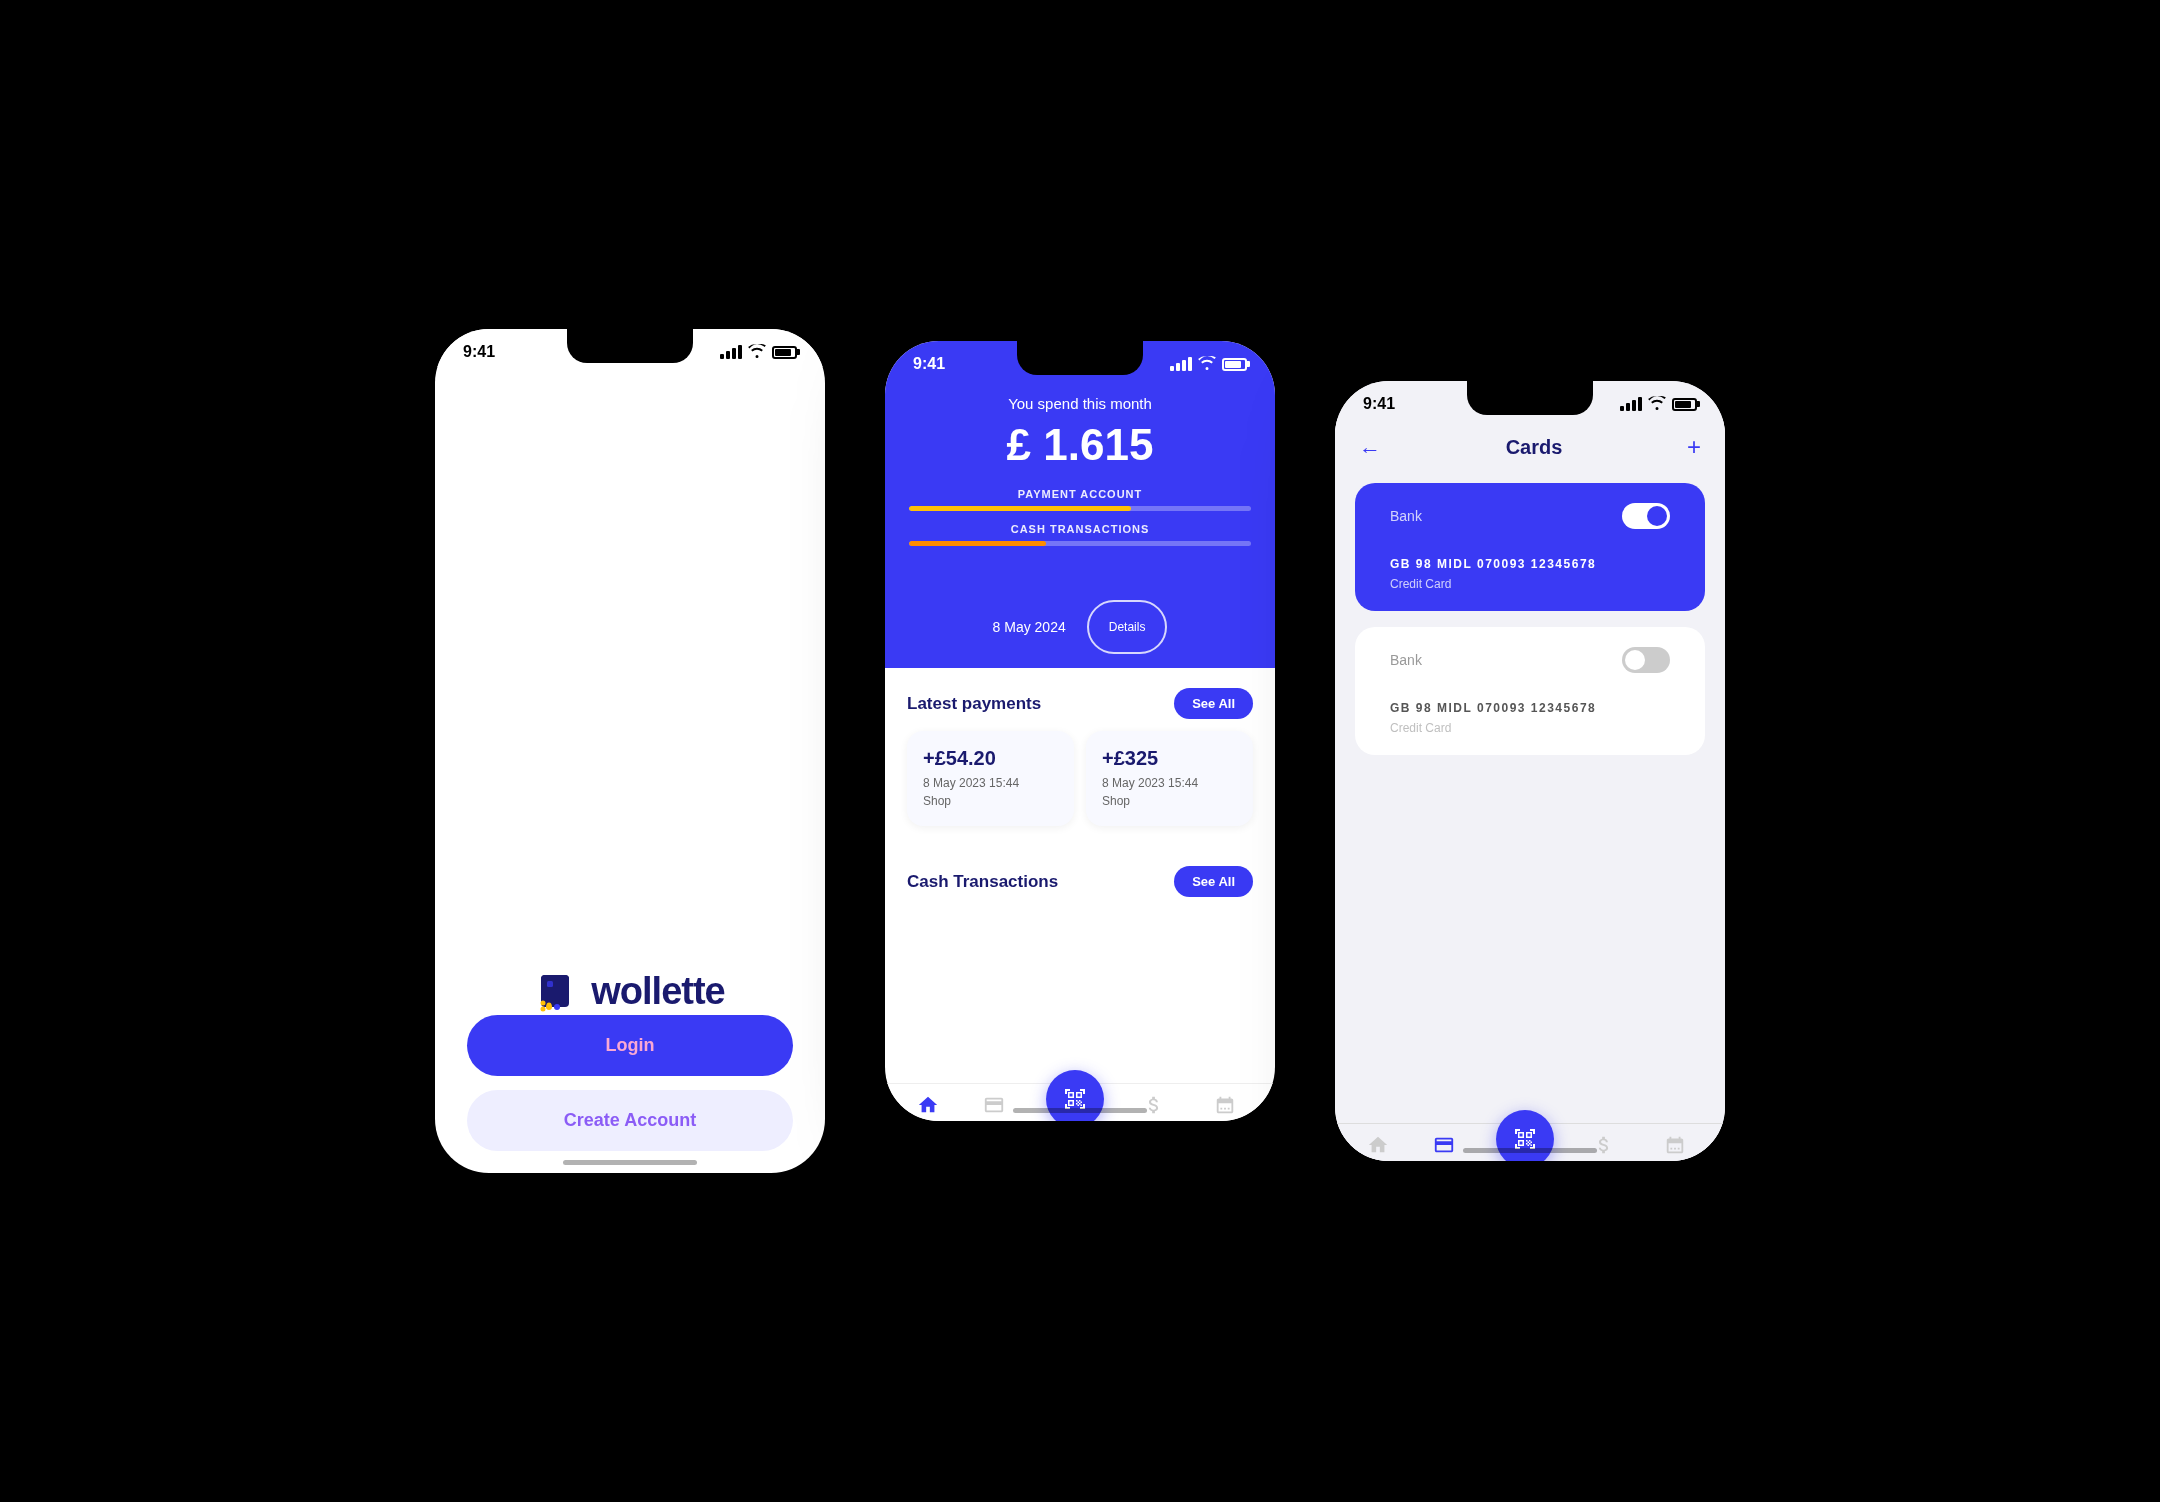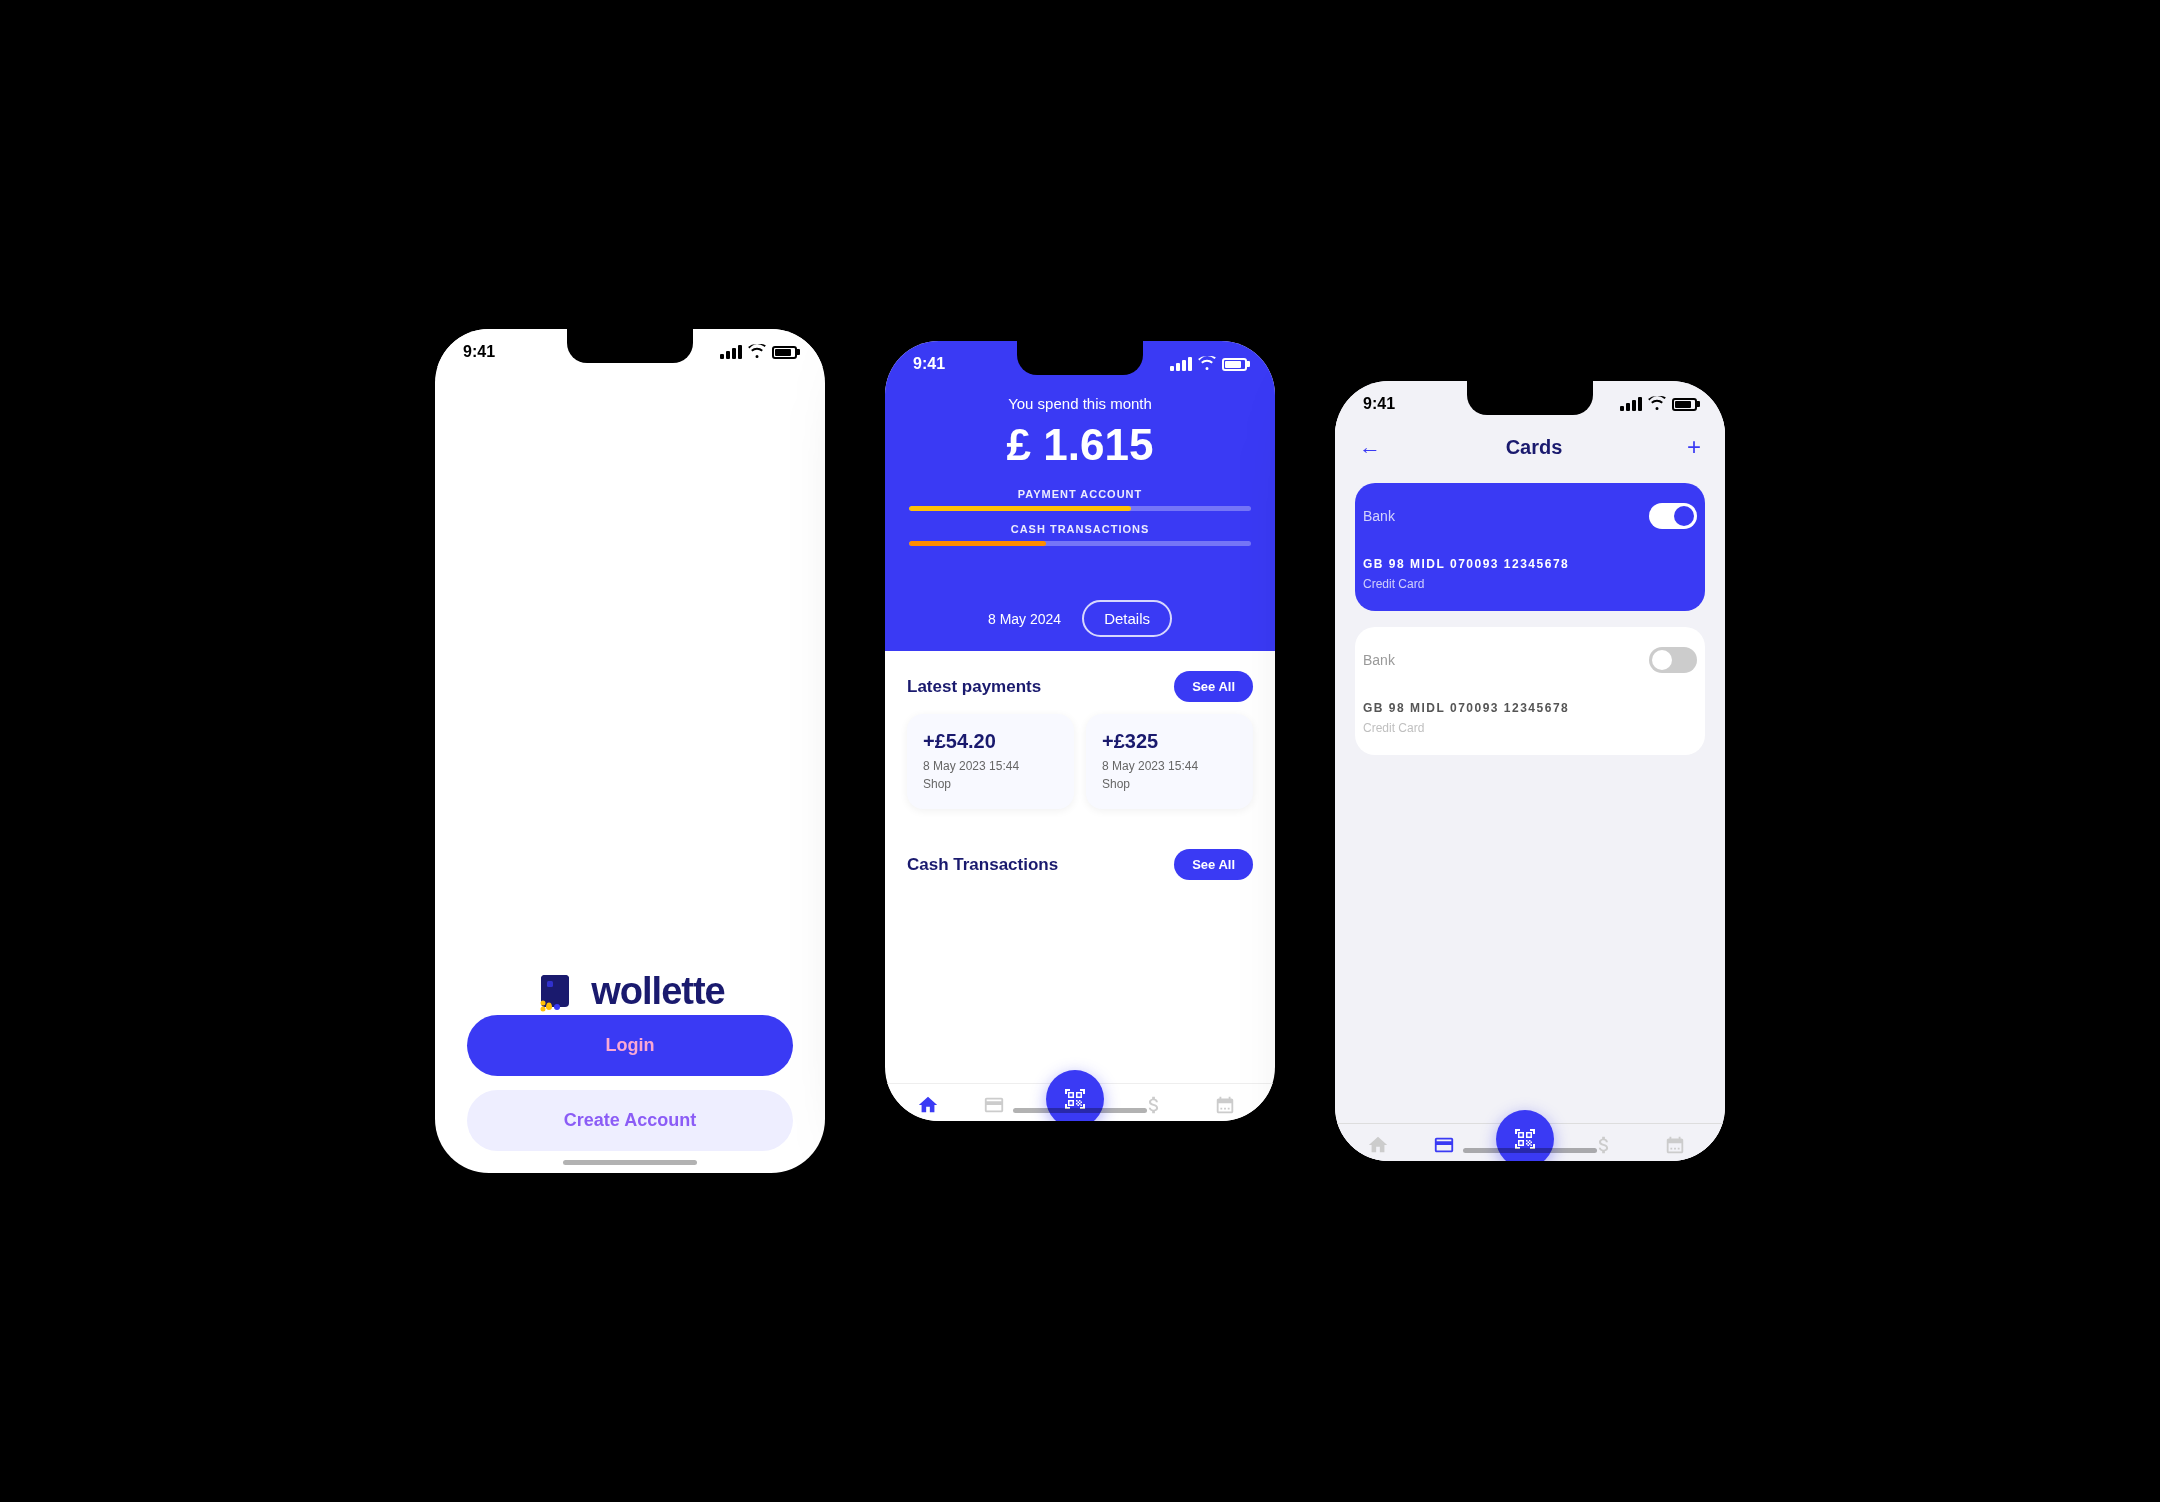--- a/index.html
+++ b/index.html
@@ -259,22 +259,22 @@
       gap: 21px;
     }
 
     .date-text { font-size: 14px; }
 
     .details-btn {
       background: transparent;
       border: 2px solid rgba(255,255,255,0.8);
       color: #fff;
       border-radius: 50px;
-      padding: 8px 20px;
-      font-size: 15px;
+      padding: 18px 20px;
+      font-size: 12px;
       cursor: pointer;
     }
 
     .home-body {
       background: #fff;
       flex: 1;
       overflow: hidden;
       border-radius: 0 0 54px 54px;
     }
 
@@ -408,21 +408,21 @@
     }
 
     .cards-body {
       flex: 1;
       padding: 8px 20px;
       overflow: hidden;
     }
 
     .credit-card {
       border-radius: 20px;
-      padding: 20px 8px;
+      padding: 20px 35px;
       margin-bottom: 16px;
       position: relative;
     }
 
     .credit-card.active {
       background: #3a3af4;
       color: #fff;
     }
 
     .credit-card.inactive {

